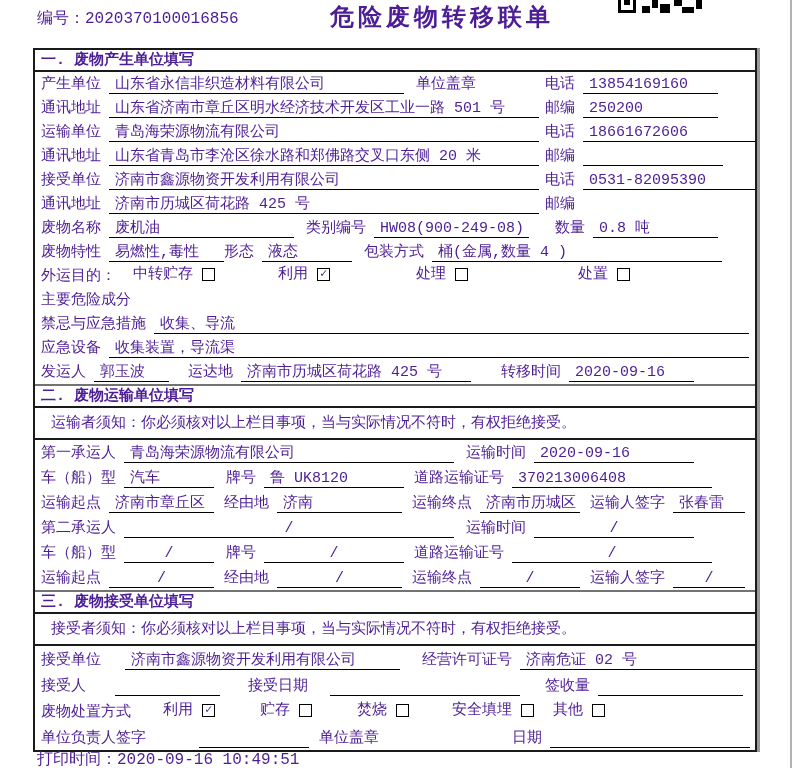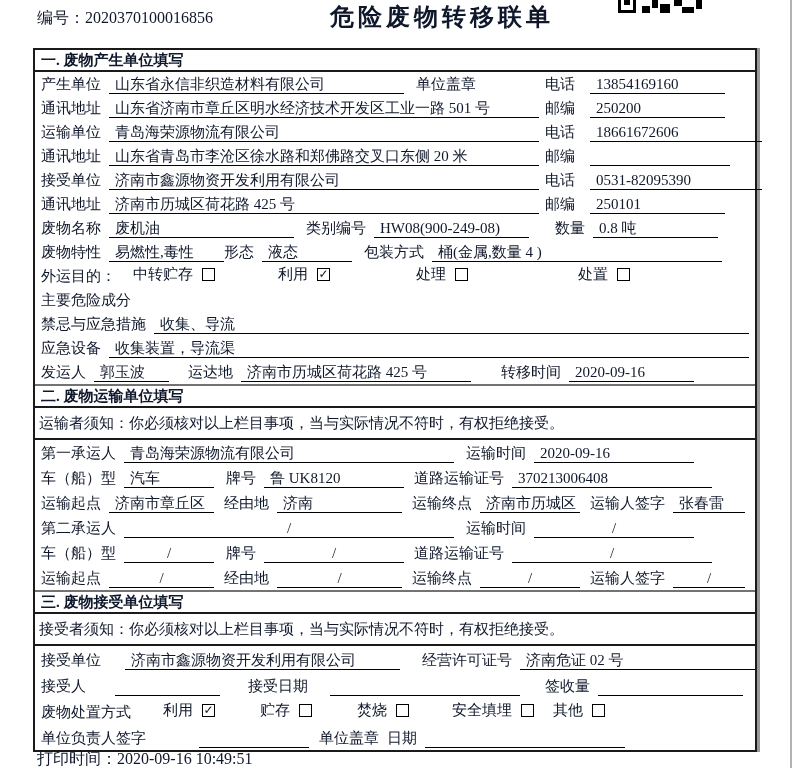--- a/index.html
+++ b/index.html
@@ -1,38 +1,38 @@
 <!DOCTYPE html>
 <html><head>
 <meta charset="utf-8">
 <style>
   html,body{margin:0;padding:0;background:#fff;}
   .page{position:relative;width:796px;height:768px;background:#ffffff;overflow:hidden;
-        font-family:Liberation Serif, serif;color:#0f172a;font-size:15px;}
+        font-family:Liberation Mono, monospace;color:#4c1d95;font-size:15px;}
   .edge-line{position:absolute;left:790px;top:0;width:2px;height:768px;background:#b3b3b3;}
   
   .serial{position:absolute;left:37px;top:8px;font-size:16px;white-space:nowrap;}
   .title{position:absolute;left:330px;top:1px;font-size:24px;font-weight:bold;letter-spacing:4px;white-space:nowrap;}
   .qr{position:absolute;left:618px;top:0;}
   
   .form{position:absolute;left:33px;top:48px;width:724px;box-sizing:border-box;
         border:2px solid #1a1a1a;box-shadow:3px 0 0 #999;background:#fff;}
   .sec-h{height:22px;line-height:21px;font-weight:bold;padding-left:6px;
          border-bottom:2px solid #1a1a1a;box-sizing:border-box;}
   .sec2 .sec-h,.sec3 .sec-h{border-top:2px solid #737373;height:24px;}
-  .note{height:32px;line-height:31px;padding-left:4px;border-bottom:2px solid #1a1a1a;box-sizing:border-box;}
+  .note{height:32px;line-height:31px;padding-left:16px;border-bottom:2px solid #1a1a1a;box-sizing:border-box;}
   .row{position:relative;height:24px;box-sizing:border-box;padding:0 6px 2px 6px;
        display:flex;align-items:flex-end;}
   .sec2 .row{height:25px;}
   .sec3 .row{height:26px;}
   .l{white-space:nowrap;margin-right:8px;line-height:19px;}
   .v{border-bottom:1px solid #000;white-space:nowrap;padding:0 2px 0 6px;
      box-sizing:border-box;height:19px;line-height:19px;flex:0 0 auto;}
   .v.c{text-align:center;padding:0;}
-  .rg{position:absolute;left:510px;bottom:2px;display:flex;align-items:flex-end;gap:7px;}
+  .rg{position:absolute;left:510px;bottom:2px;display:flex;align-items:flex-end;}
   .opt{position:absolute;bottom:4px;display:flex;align-items:center;}
   .opt .l{margin-right:9px;}
   .box{width:13px;height:13px;border:1px solid #000;box-sizing:border-box;
        font-size:12px;line-height:11px;text-align:center;display:inline-block;}
   
   .footer{position:absolute;left:37px;top:749px;font-size:16px;white-space:nowrap;}
 </style>
 </head>
 <body>
 
@@ -107,21 +107,20 @@
           <span class="l">电话</span>
           <span class="v" style="width:172px">0531-82095390</span>
         </span>
       </div>
 
       <div class="row">
         <span class="l">通讯地址</span>
         <span class="v" style="width:430px">济南市历城区荷花路 425 号</span>
         <span class="rg">
           <span class="l">邮编</span>
-          <span class="v" style="width:135px">250101</span>
         </span>
       </div>
 
       <div class="row">
         <span class="l">废物名称</span>
         <span class="v" style="width:185px">废机油</span>
         <span class="l" style="margin-left:12px">类别编号</span>
         <span class="v" style="width:155px">HW08(900-249-08)</span>
         <span class="l" style="margin-left:26px">数量</span>
         <span class="v" style="width:125px">0.8 吨</span>
@@ -280,21 +279,21 @@
         <span class="opt" style="left:518px">
           <span class="l">其他</span>
           <span class="box"></span>
         </span>
       </div>
 
       <div class="row">
         <span class="l">单位负责人签字</span>
         <span class="v" style="margin-left:45px;width:110px"></span>
         <span class="l" style="margin-left:10px">单位盖章</span>
-        <span class="l" style="">日期</span>
+        <span class="l" style="margin-left:125px">日期</span>
         <span class="v" style="width:200px"></span>
       </div>
     </div>
   </div>
 
   <div class="footer">
     <span>打印时间：</span><span>2020-09-16 10:49:51</span>
   </div>
 
 </div>

